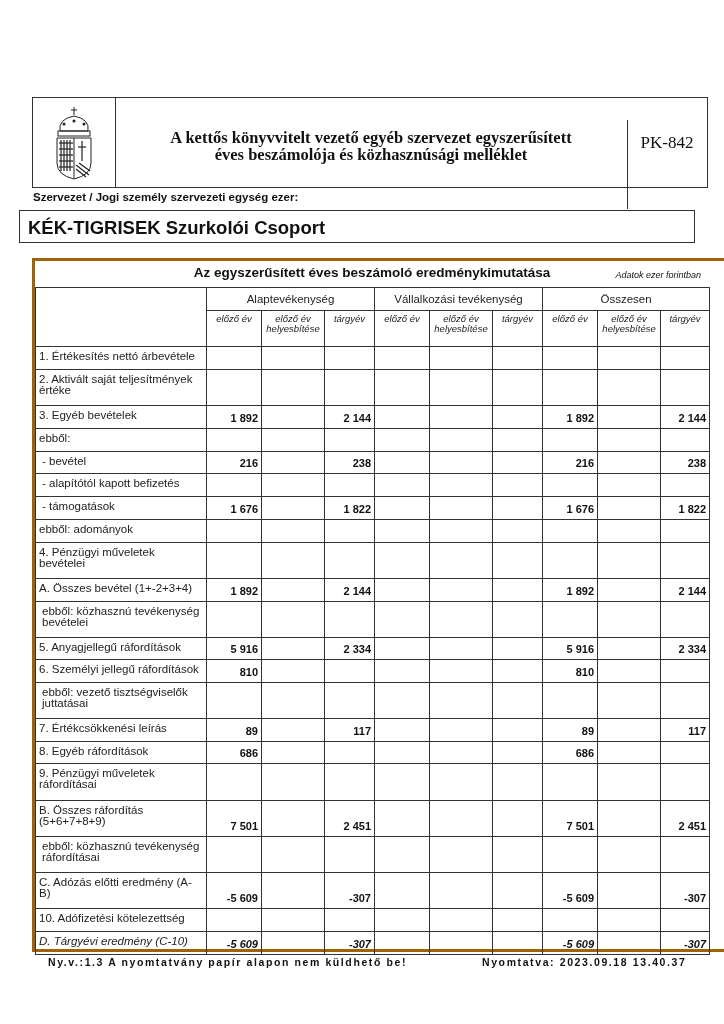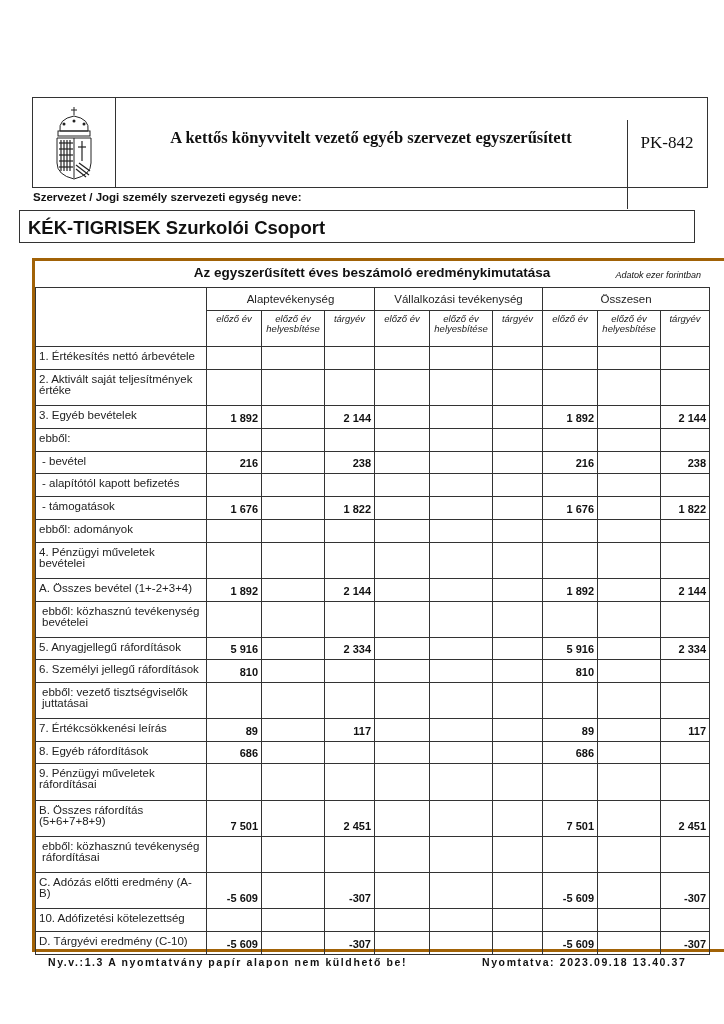--- a/index.html
+++ b/index.html
@@ -63,25 +63,26 @@
       </g>
       <g fill="#222">
         <circle cx="12" cy="19" r="1.5"></circle>
           <circle cx="22" cy="16" r="1.5"></circle>
           <circle cx="32" cy="19" r="1.5"></circle>
       </g>
     </svg>
   </div>
   <div class="title">
     <div class="l1">A kettős könyvvitelt vezető egyéb szervezet egyszerűsített</div>
+    <div class="l2">éves beszámolója és közhasznúsági melléklet</div>
   </div>
   <div class="code">PK-842</div>
 </div>
 
-<div id="orglabel" class="abs">Szervezet / Jogi személy szervezeti egység neve:</div>
+<div id="orglabel" class="abs">Szervezet / Jogi személy szervezeti egység ezer:</div>
 <div id="orgname" class="abs">KÉK-TIGRISEK Szurkolói Csoport</div>
 
 <div id="tbl" class="abs">
   <div class="ttl">
     <div class="t">Az egyszerűsített éves beszámoló eredménykimutatása</div>
     <div class="u">Adatok ezer forintban</div>
   </div>
   <table id="grid" style="top:26px;">
     <colgroup>
       <col style="width:171px">
@@ -385,21 +386,21 @@
           <td class="num"></td>
           <td class="num"></td>
           <td class="num"></td>
           <td class="num"></td>
           <td class="num"></td>
           <td class="num"></td>
           <td class="num"></td>
           <td class="num"></td>
           <td class="num"></td>
         </tr>
-        <tr style="height: 23px;">
+        <tr style="height: 23px; font-style: italic;">
           <td class="lbl">D. Tárgyévi eredmény (C-10)</td>
           <td class="num">-5 609</td>
           <td class="num"></td>
           <td class="num">-307</td>
           <td class="num"></td>
           <td class="num"></td>
           <td class="num"></td>
           <td class="num">-5 609</td>
           <td class="num"></td>
           <td class="num">-307</td>

